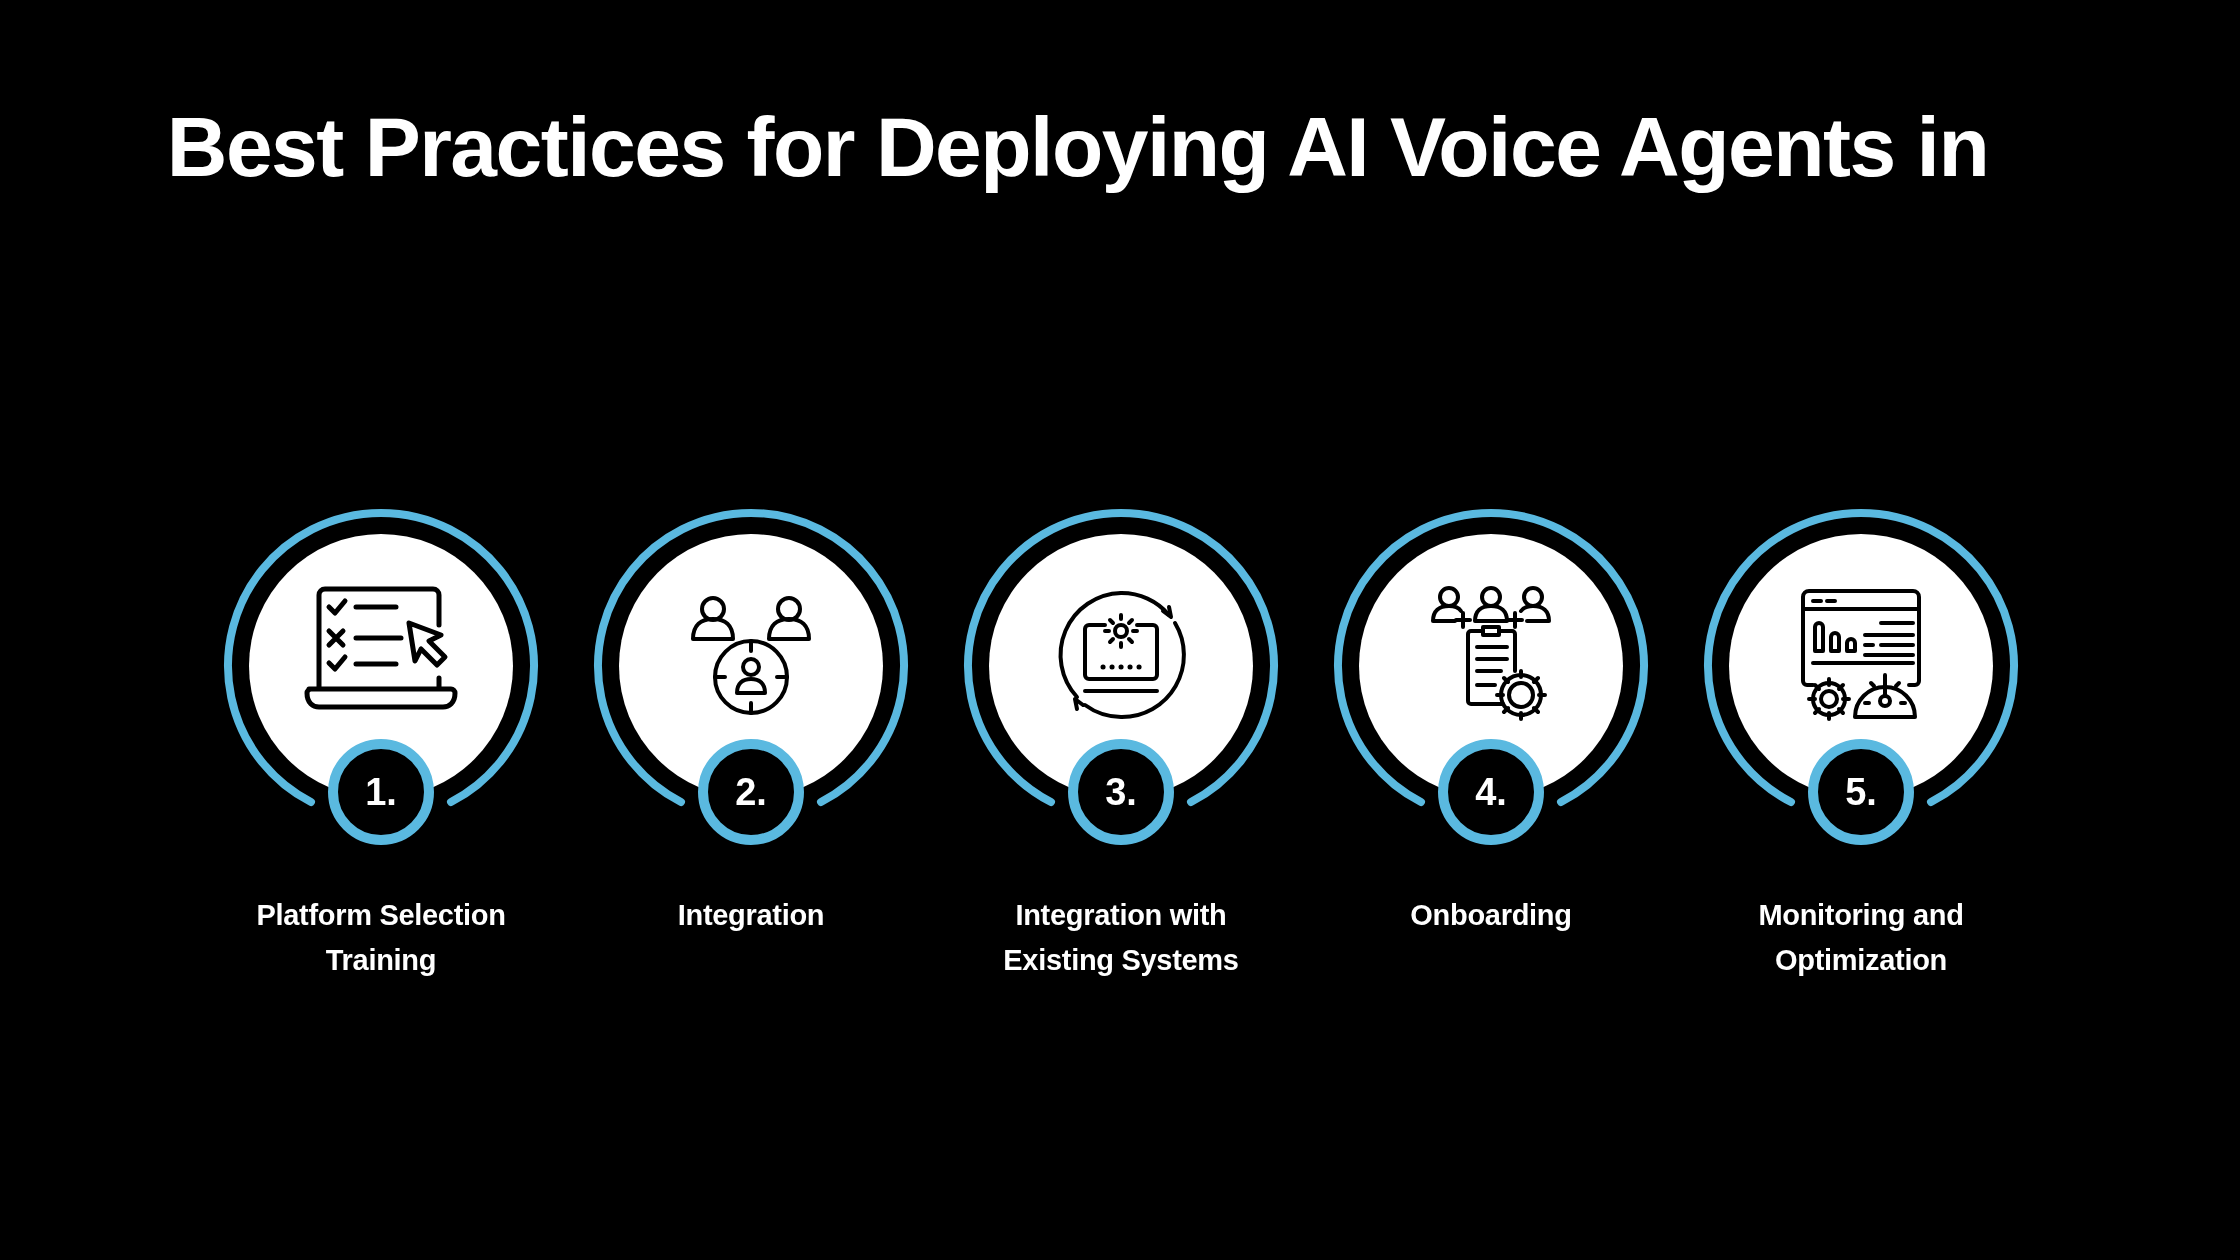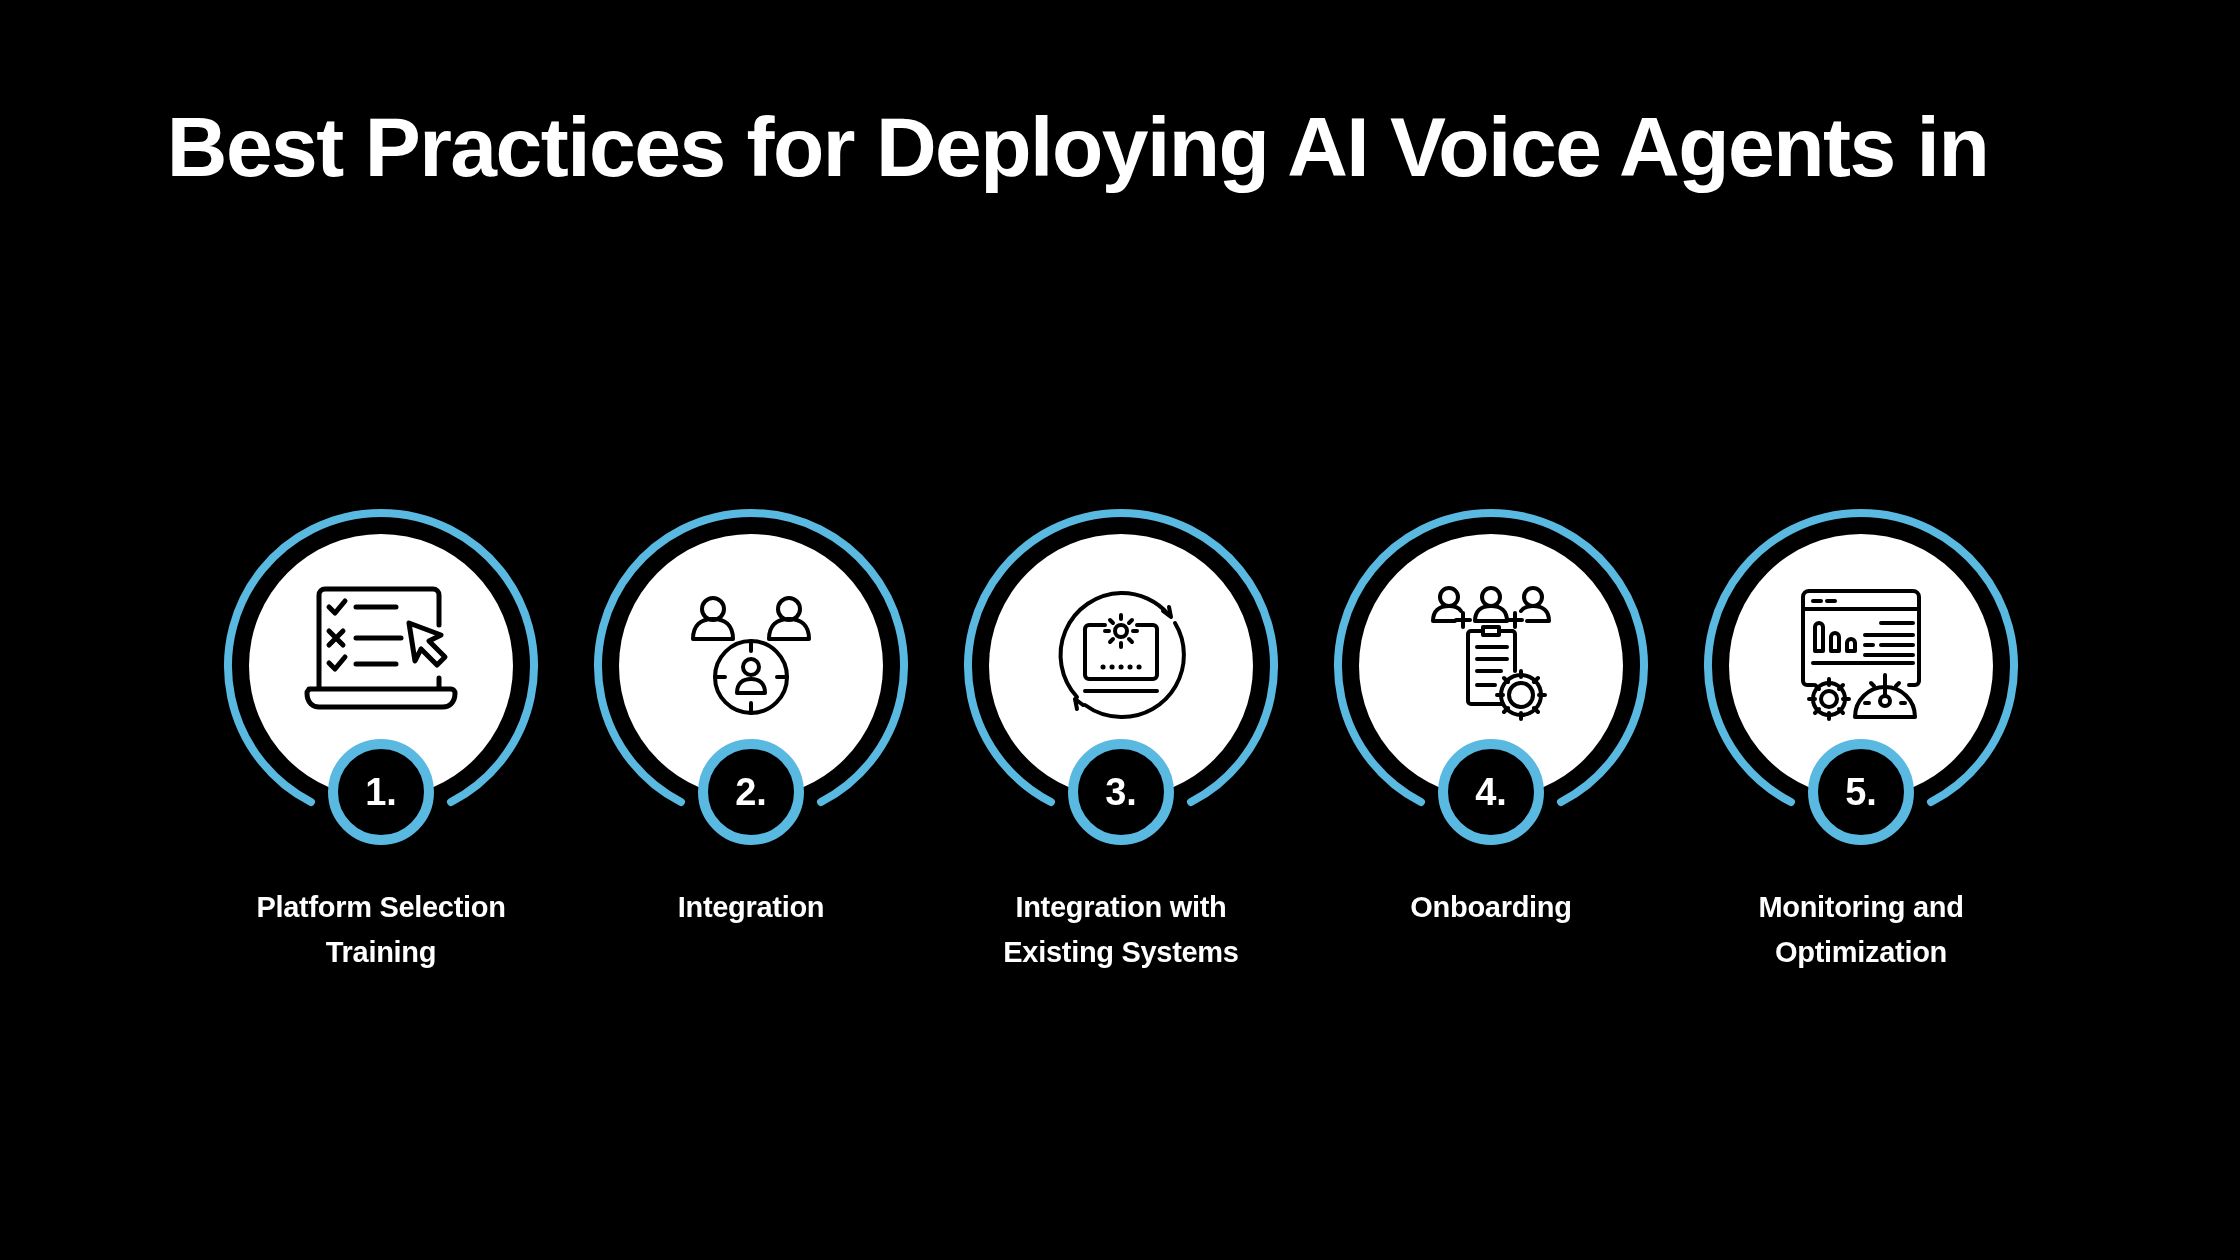--- a/index.html
+++ b/index.html
@@ -3,21 +3,21 @@
 <meta charset="utf-8">
 <style>
   html, body { margin: 0; padding: 0; background: #000; }
   body { width: 2240px; height: 1260px; position: relative; overflow: hidden; font-family: "Liberation Sans", "DejaVu Sans", sans-serif; color: #fff; }
   .title { position: absolute; left: 6px; top: 80px; width: 2113px; text-align: center; font-weight: 700; font-size: 84px; line-height: 104px; letter-spacing: -1.5px; margin: 15px; }
   .title span { display: block; }
   .step { position: absolute; top: 505px; width: 340px; height: 500px; }
   .step svg.frame { position: absolute; left: 0; top: 0; width: 340px; height: 360px; overflow: visible; }
   .step .icon { position: absolute; left: 90px; top: 70px; width: 160px; height: 160px; }
   .step .num { position: absolute; left: 120px; top: 257px; width: 100px; height: 60px; text-align: center; font-size: 38px; font-weight: 700; line-height: 60px; color: #fff; }
-  .step .label { position: absolute; left: -30px; top: 380px; width: 400px; text-align: center; font-size: 29px; font-weight: 700; line-height: 45px; color: #fff; letter-spacing: -0.3px; }
+  .step .label { position: absolute; left: -30px; top: 388px; width: 400px; text-align: center; font-size: 29px; font-weight: 700; line-height: 45px; color: #fff; letter-spacing: -0.3px; }
   .step .label span { display: block; }
 </style>
 </head>
 <body>
 
 <h1 class="title">
   <span>Best Practices for Deploying AI Voice Agents in</span>
 </h1>
 
 <div class="step" style="left:211px;">

